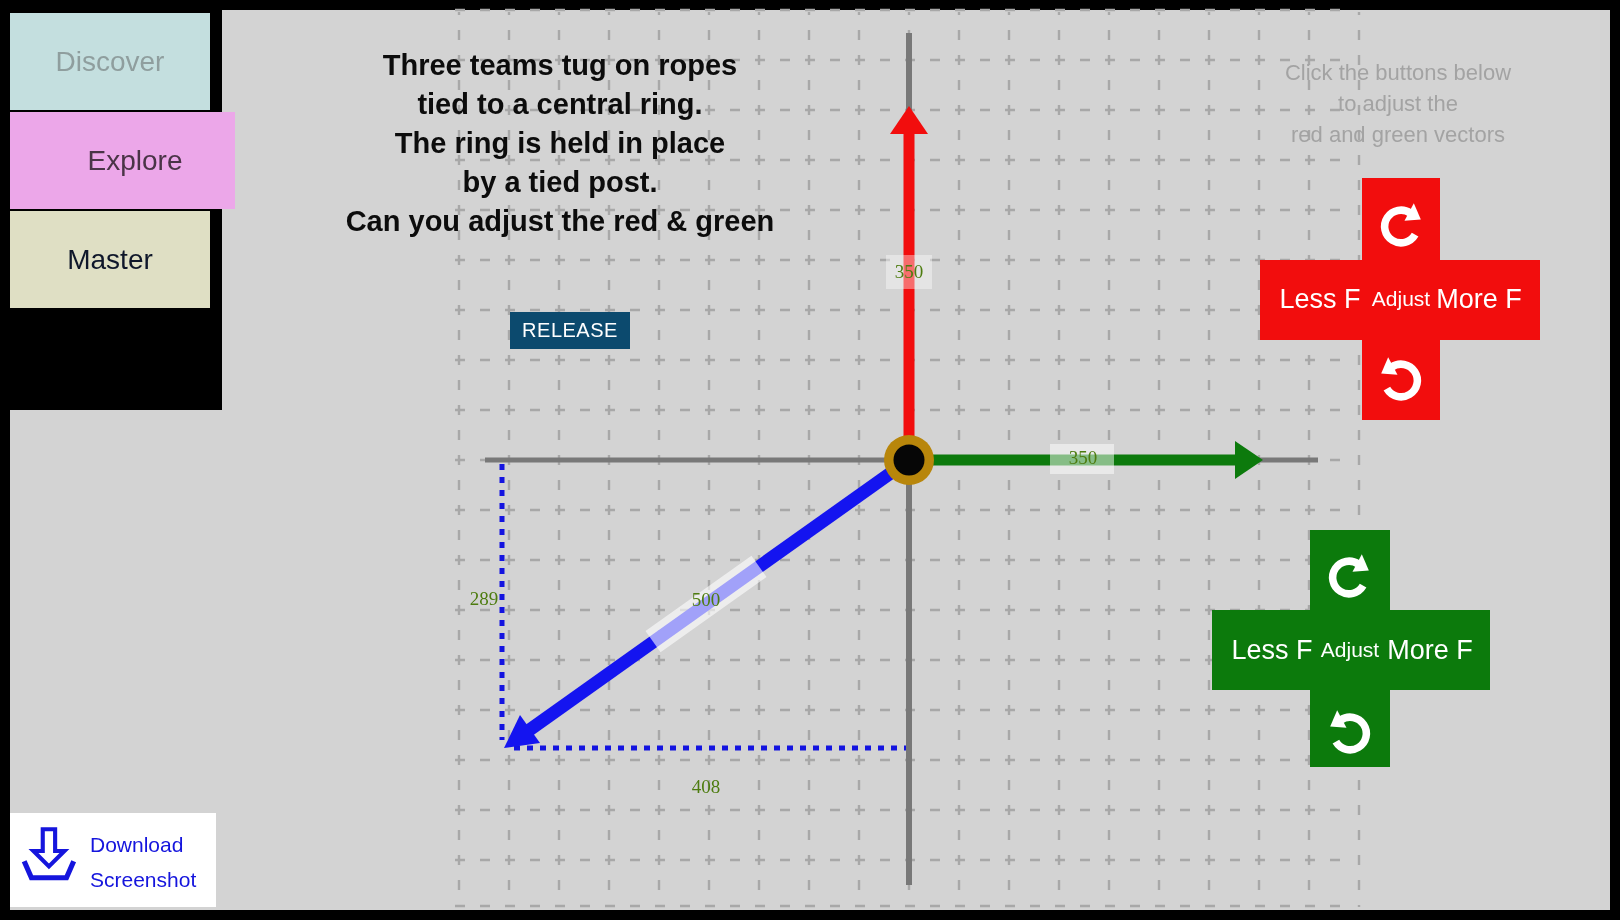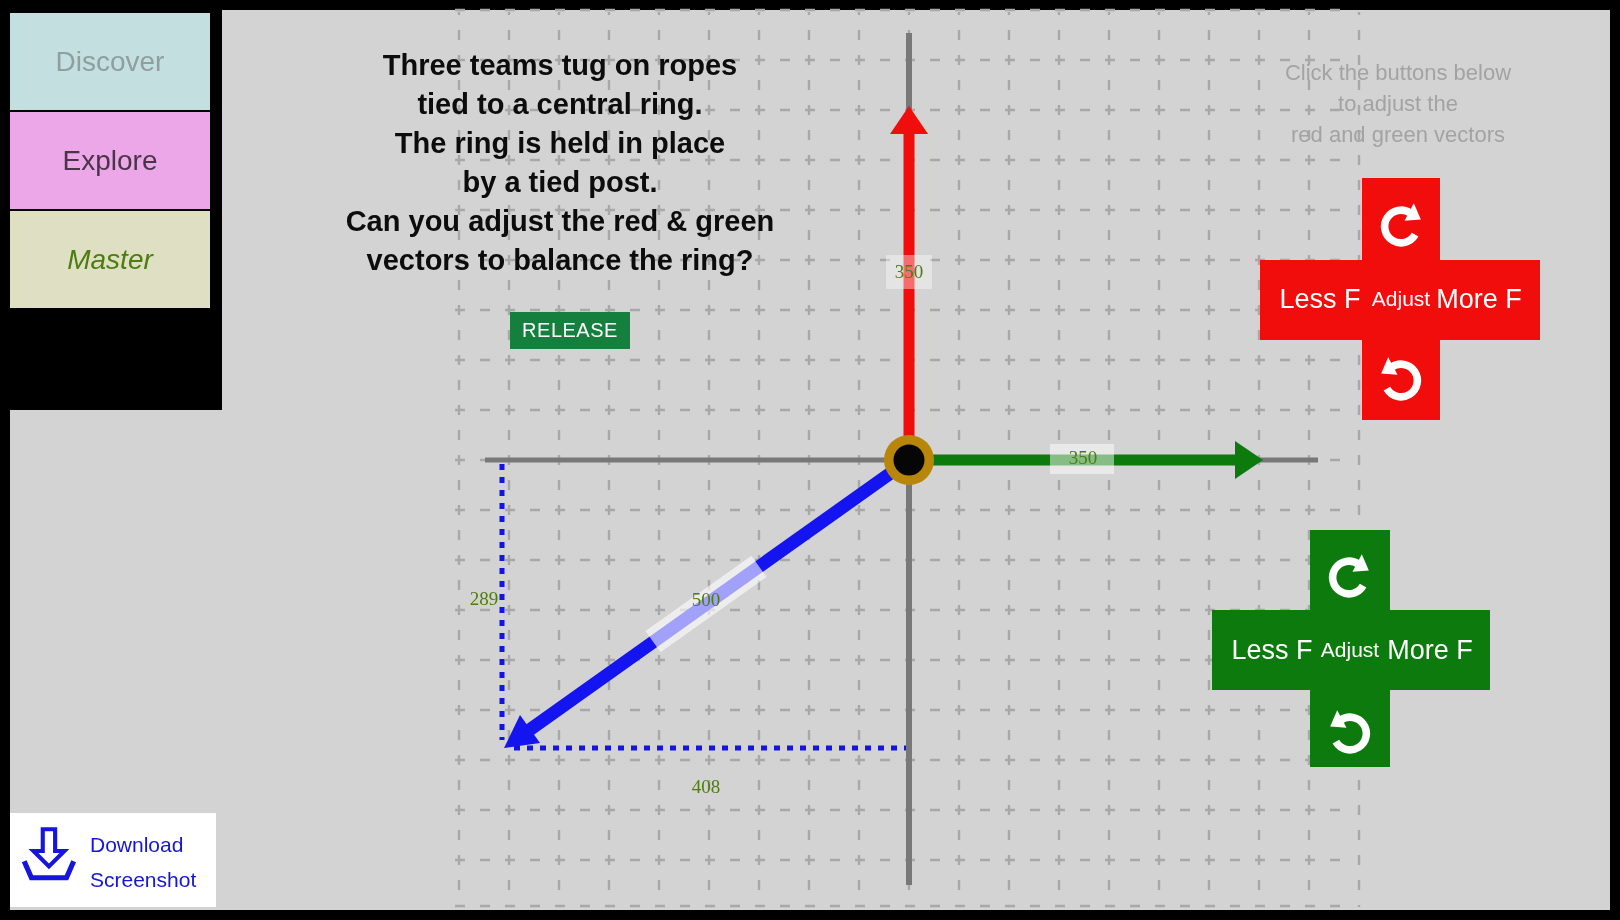--- a/index.html
+++ b/index.html
@@ -7,35 +7,35 @@
        font-family:"Liberation Sans","DejaVu Sans",sans-serif;}
   #stage{position:absolute;left:10px;top:10px;width:1600px;height:900px;background:#d3d3d3;}
   #scene{position:absolute;left:0;top:0;width:1620px;height:920px;pointer-events:none;}
 
   
   #sidebar{position:absolute;left:10px;top:10px;width:212px;height:400px;background:#000;
            padding-top:3px;box-sizing:border-box;}
   .side-btn{width:200px;height:97px;margin-bottom:2px;display:flex;align-items:center;
             justify-content:center;font-size:28px;cursor:pointer;}
   .btn-discover{background:#c4dfdf;color:#8f9e9e;}
-  .btn-explore{background:#eca7e9;color:#4a3447;}
-  .btn-master{background:#dfdfc4;color:#4d7c0f;font-style:italic;}
+  .btn-explore{background:#eca7e9;color:#4a3447;padding-left:25px;}
+  .btn-master{background:#dfdfc4;color:#0f172a;}
   .btn-more{background:#c2c2c2;color:#949494;}
 
   
   #download-panel{position:absolute;left:10px;top:813px;width:206px;height:94px;background:#fff;cursor:pointer;}
   #download-icon{position:absolute;left:18px;top:820px;width:66px;height:66px;}
   #download-text{position:absolute;left:90px;top:827px;width:116px;color:#1515dd;font-size:21px;line-height:35px;}
 
   
   #question{position:absolute;left:310px;top:46px;width:500px;text-align:center;
             font-size:29px;line-height:39px;color:#0c0c0c;font-weight:bold;}
   #adjust-note{position:absolute;left:1240px;top:57px;width:316px;text-align:center;
                font-size:22px;line-height:31px;color:#a3a3a3;}
-  #release-btn{position:absolute;left:510px;top:312px;width:120px;height:37px;background:#15803d;
+  #release-btn{position:absolute;left:510px;top:312px;width:120px;height:37px;background:#0c4a6e;
                color:#fff;font-size:20px;letter-spacing:0.5px;display:flex;align-items:center;
                justify-content:center;cursor:pointer;}
 
   .vlabel{position:absolute;transform:translate(-50%,-50%);font-size:19px;color:#4d7c0f;white-space:nowrap;font-family:Liberation Serif, serif;}
 
   
   .bar{position:absolute;}
   .red-bg{background:#f20d0d;}
   .green-bg{background:#0c7a0c;}
   .cluster-label{position:absolute;transform:translate(-50%,-50%);color:#fff;white-space:nowrap;cursor:pointer;}
@@ -129,21 +129,20 @@
     <div>Download</div>
     <div>Screenshot</div>
   </div>
 
   <div id="question">
     <div>Three teams tug on ropes</div>
     <div>tied to a central ring.</div>
     <div>The ring is held in place</div>
     <div>by a tied post.</div>
     <div>Can you adjust the red &amp; green</div>
-    <div>vectors to balance the ring?</div>
   </div>
 
   <div id="release-btn">RELEASE</div>
 
   <div id="adjust-note">
     <div>Click the buttons below</div>
     <div>to adjust the</div>
     <div>red and green vectors</div>
   </div>
 

